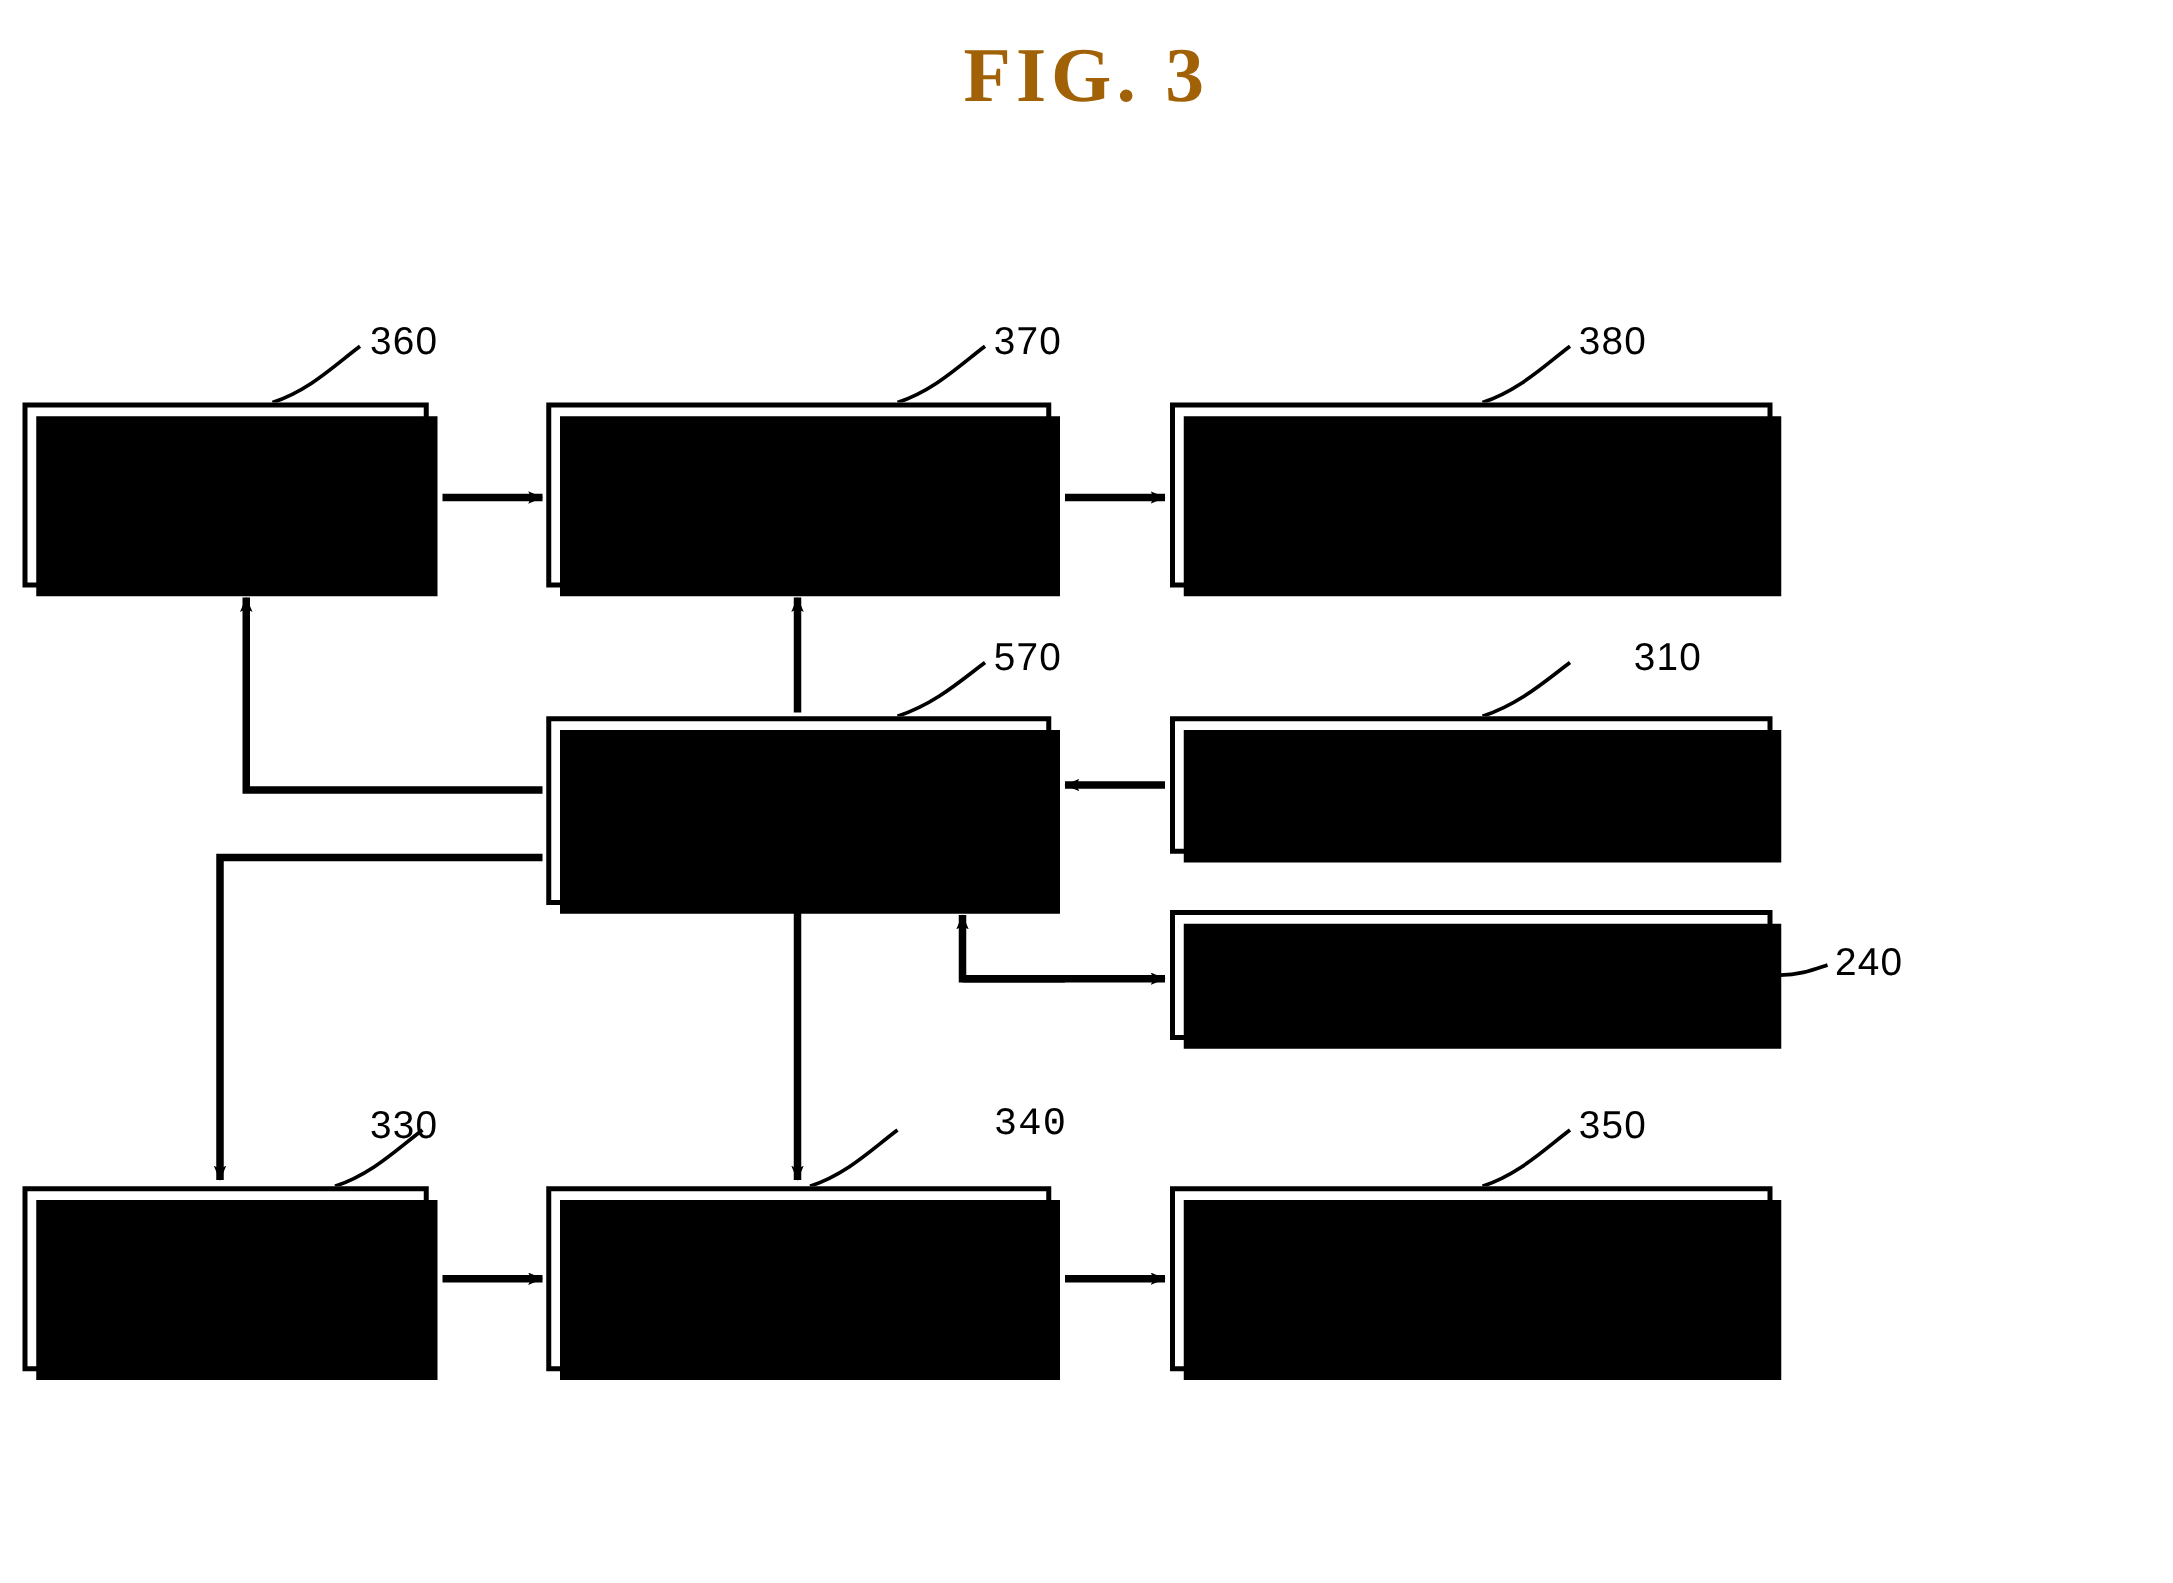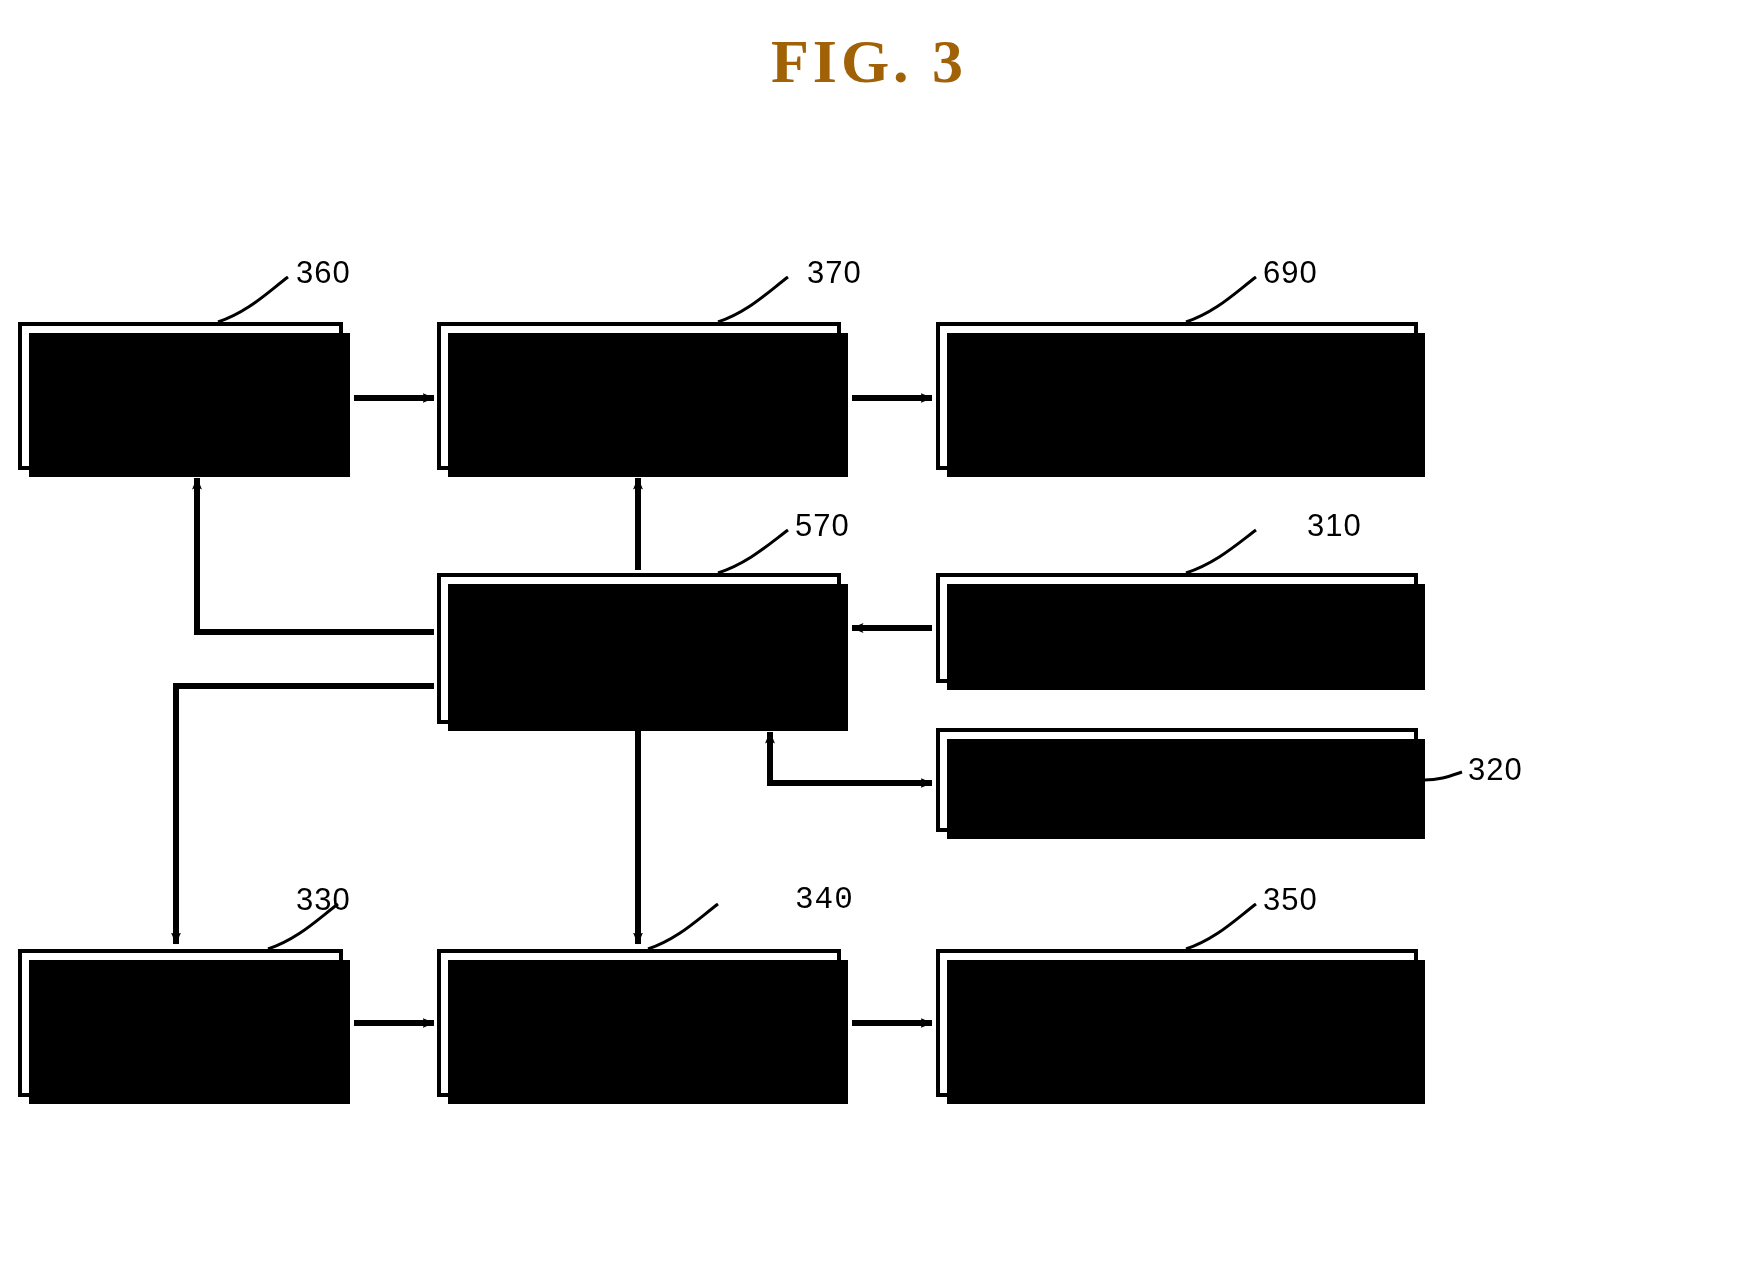--- a/index.html
+++ b/index.html
@@ -150,22 +150,22 @@
   </div>
   <div class="node" style="left:437px;top:949px;width:404px;height:148px;">
     <span>VOLUME
 CONTROL UNIT</span>
   </div>
   <div class="node" style="left:936px;top:949px;width:482px;height:148px;">
     <span>AUDIO OUTPUT UNIT</span>
   </div>
 
   <div class="ref" style="left:296px;top:255px;">360</div>
-  <div class="ref" style="left:795px;top:255px;margin-left:12px;">370</div>
-  <div class="ref" style="left:1263px;top:255px;">690</div>
+  <div class="ref" style="left:795px;top:255px;">370</div>
+  <div class="ref" style="left:1263px;top:255px;">380</div>
   <div class="ref" style="left:795px;top:508px;">570</div>
   <div class="ref" style="left:1263px;top:508px;margin-left:44px;">310</div>
-  <div class="ref" style="left:1468px;top:752px;">320</div>
+  <div class="ref" style="left:1468px;top:752px;">240</div>
   <div class="ref" style="left:296px;top:882px;">330</div>
   <div class="ref" style="left:795px;top:882px;font-family:Liberation Mono, monospace;">340</div>
   <div class="ref" style="left:1263px;top:882px;">350</div>
 
 </div>
 
 </body></html>

